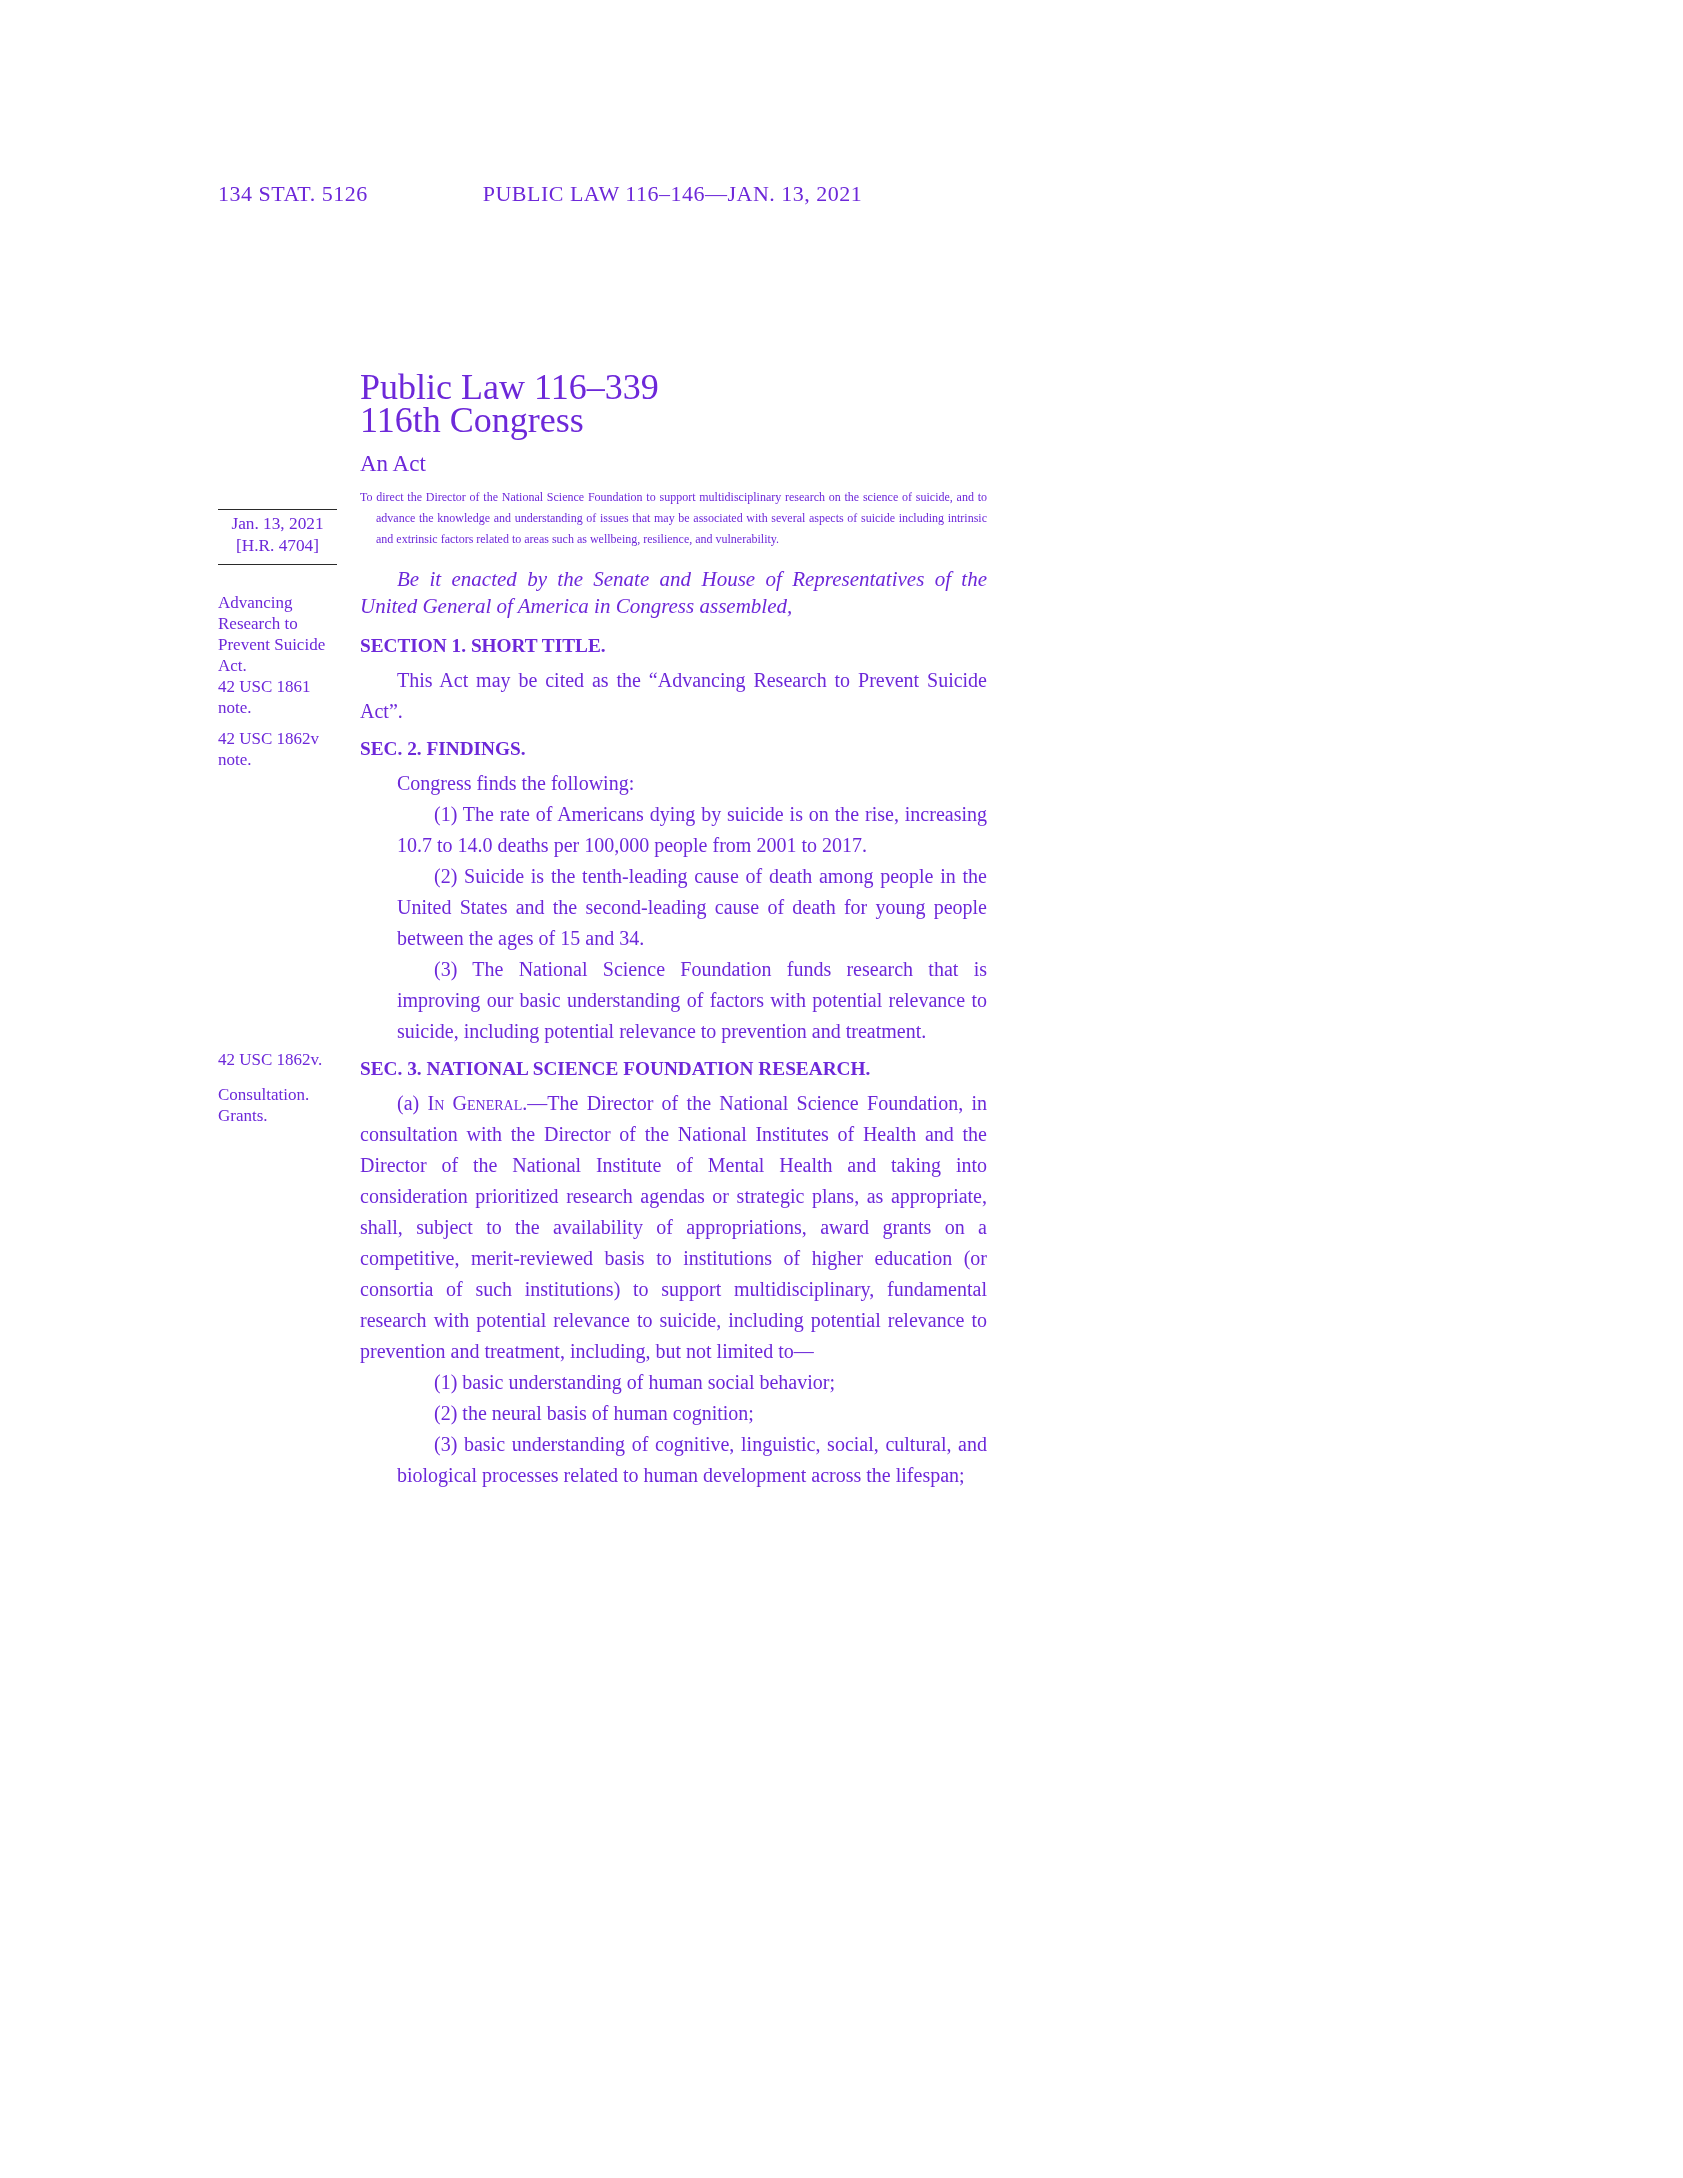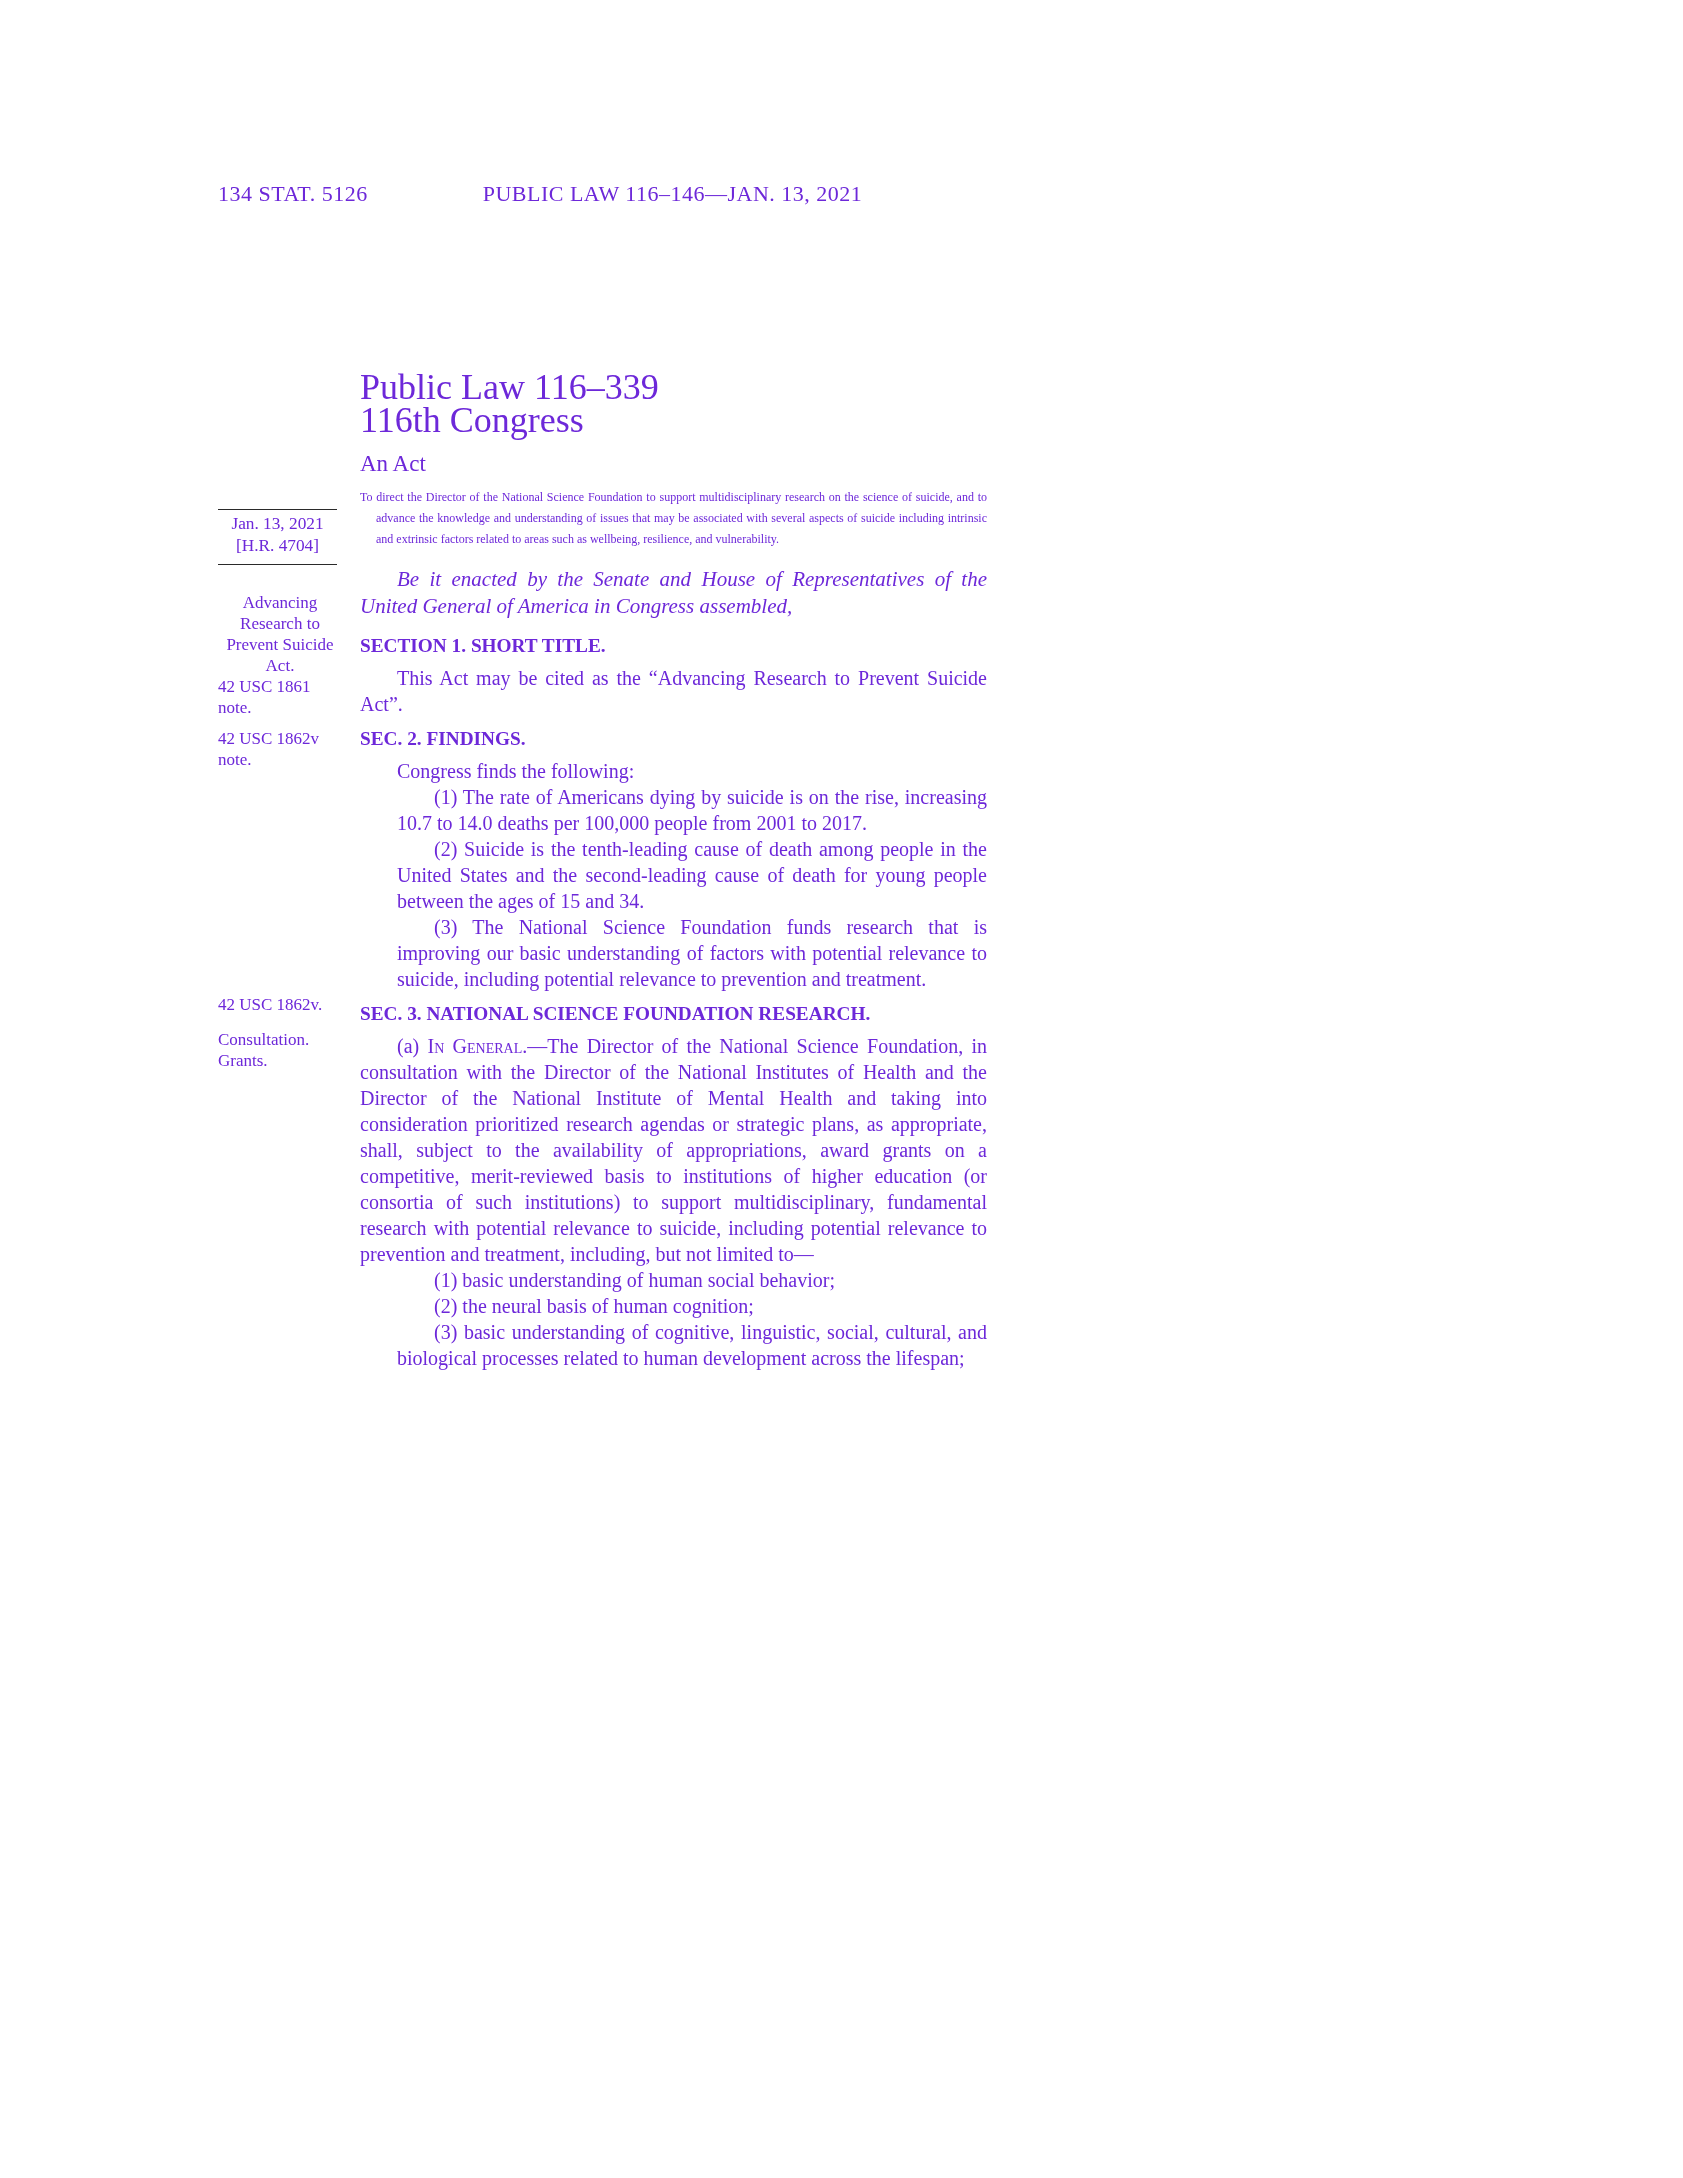--- a/index.html
+++ b/index.html
@@ -44,39 +44,39 @@
     padding-left:16px; text-indent:-16px; margin:0 0 16px 0;
   }
 
   
   .enacting {
     font-style:italic; font-size:21px; line-height:27px;
     text-align:justify; text-indent:37px; margin:0 0 4px 0;
   }
 
   
-  p.body-par { margin:0; font-size:20px; line-height:26px; text-align:justify; }
+  p.body-par { margin:0; font-size:20px; line-height:31px; text-align:justify; }
   .indent1 { text-indent:37px; }
   .finding { padding-left:37px; text-indent:37px; }
   .sec-heading {
     font-weight:bold; font-size:19.3px; line-height:24px;
     margin:10px 0 7px 0; text-align:left;
   }
   .after-par { margin-bottom:4px; }
   .smallcaps { font-variant:small-caps; }
 
   
   .margin-note { font-size:17px; line-height:21px; text-align:left; }
   .date-box {
     margin-top:22px; width:119px;
     border-top:1.5px solid #2a2a2a; border-bottom:1.5px solid #2a2a2a;
     text-align:center; font-size:17.3px; line-height:22px;
     padding:3px 0 7px 0;
   }
-  .note-act { margin-top:-32px;text-align:center; }
+  .note-act { margin-top:-32px; }
   .note-gap { margin-top:10px; }
   .note-sec3 { margin-top:2px; }
   .note-consult { margin-top:14px; }
 </style>
 </head>
 <body>
 
 <div class="page">
 
   <div class="running-header">

